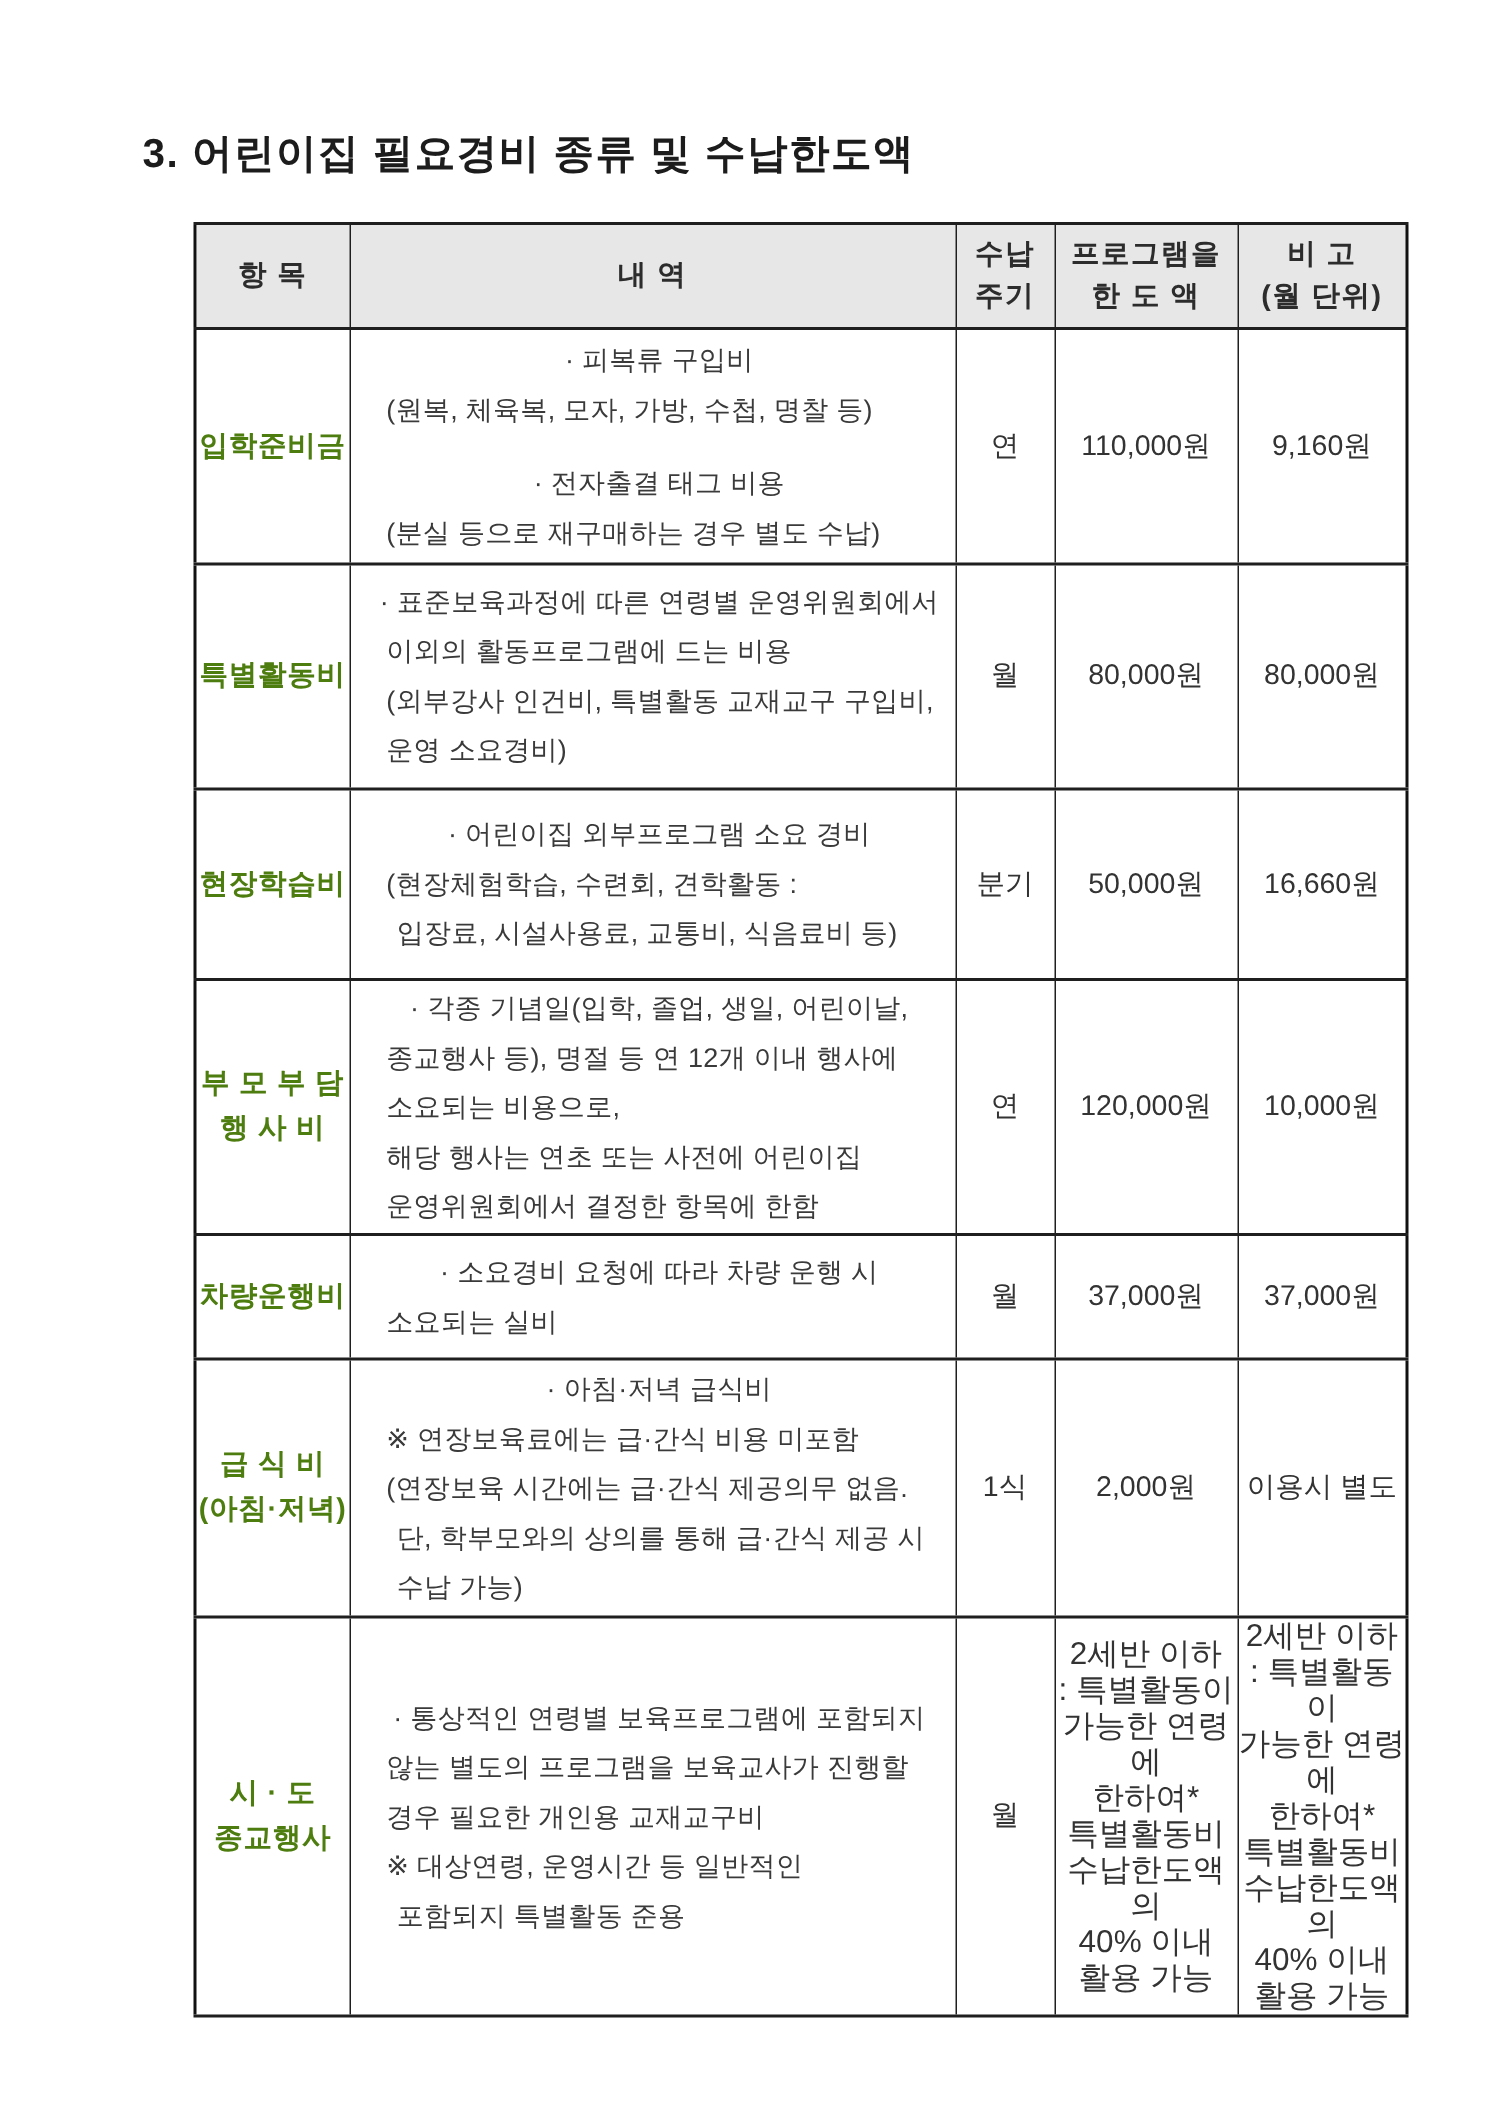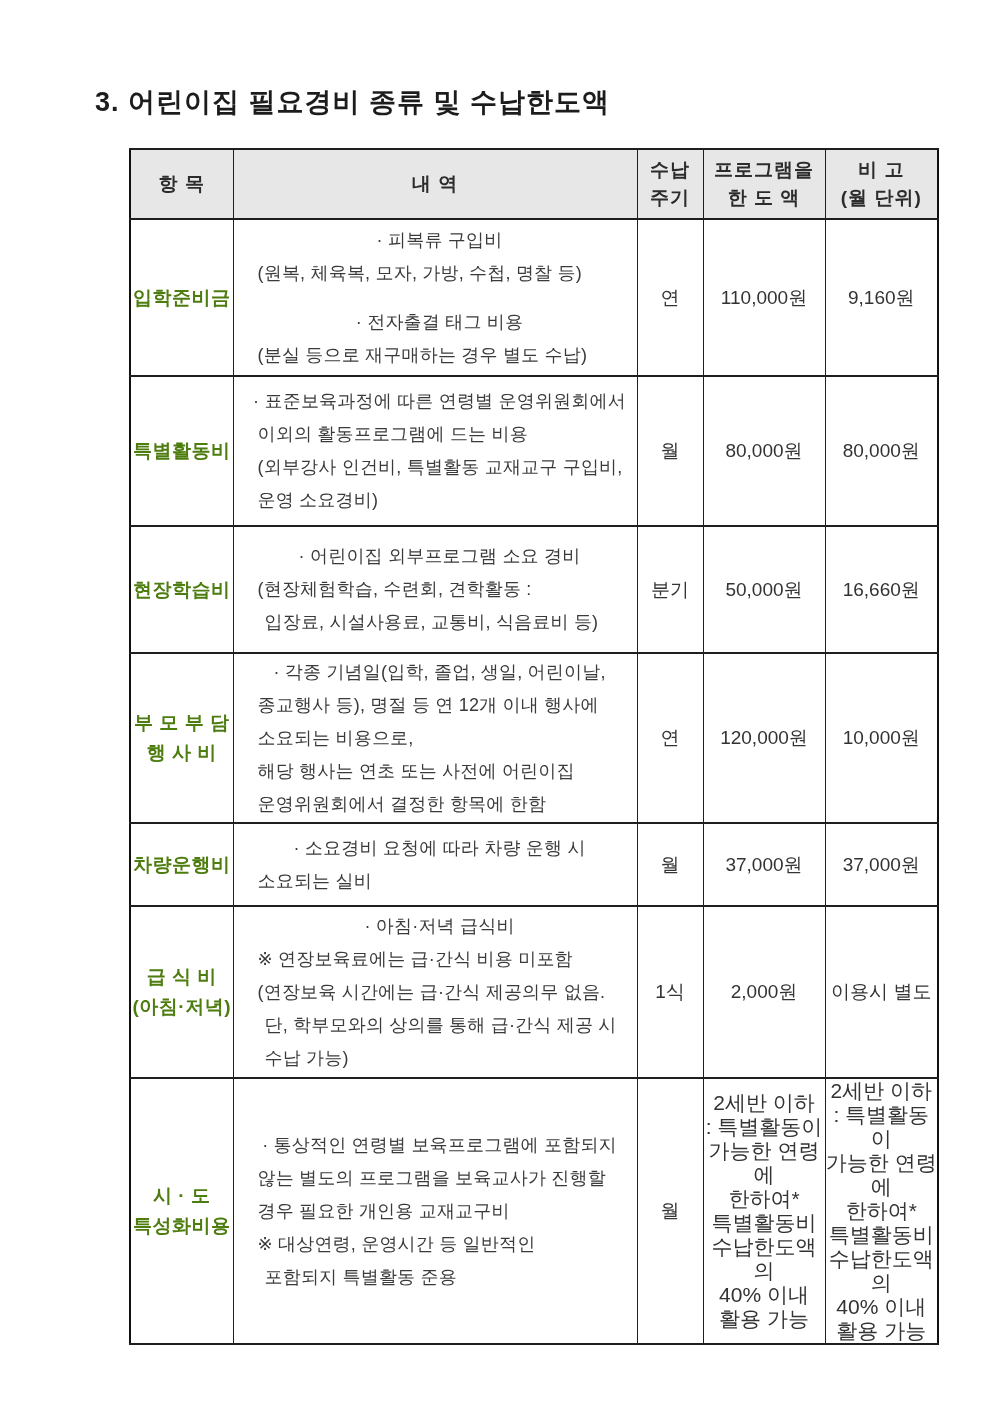--- a/index.html
+++ b/index.html
@@ -216,21 +216,21 @@
             <div class="dline ind1">(연장보육 시간에는 급·간식 제공의무 없음.</div>
             <div class="dline ind2">단, 학부모와의 상의를 통해 급·간식 제공 시</div>
             <div class="dline ind2">수납 가능)</div>
           </td>
           <td class="col-cycle">1식</td>
           <td class="col-limit">2,000원</td>
           <td class="col-note">이용시 별도</td>
         </tr>
         <tr class="tall">
           <td class="col-item">시  ·  도
-특성화비용</td>
+종교행사</td>
           <td class="col-detail">
             <div class="dline ind0">· 통상적인 연령별 보육프로그램에 포함되지</div>
             <div class="dline ind1">않는 별도의 프로그램을 보육교사가 진행할</div>
             <div class="dline ind1">경우 필요한 개인용 교재교구비</div>
             <div class="dline ind1">※ 대상연령, 운영시간 등 일반적인</div>
             <div class="dline ind2">포함되지 특별활동 준용</div>
           </td>
           <td class="col-cycle">월</td>
           <td class="col-limit">2세반 이하
 : 특별활동이

